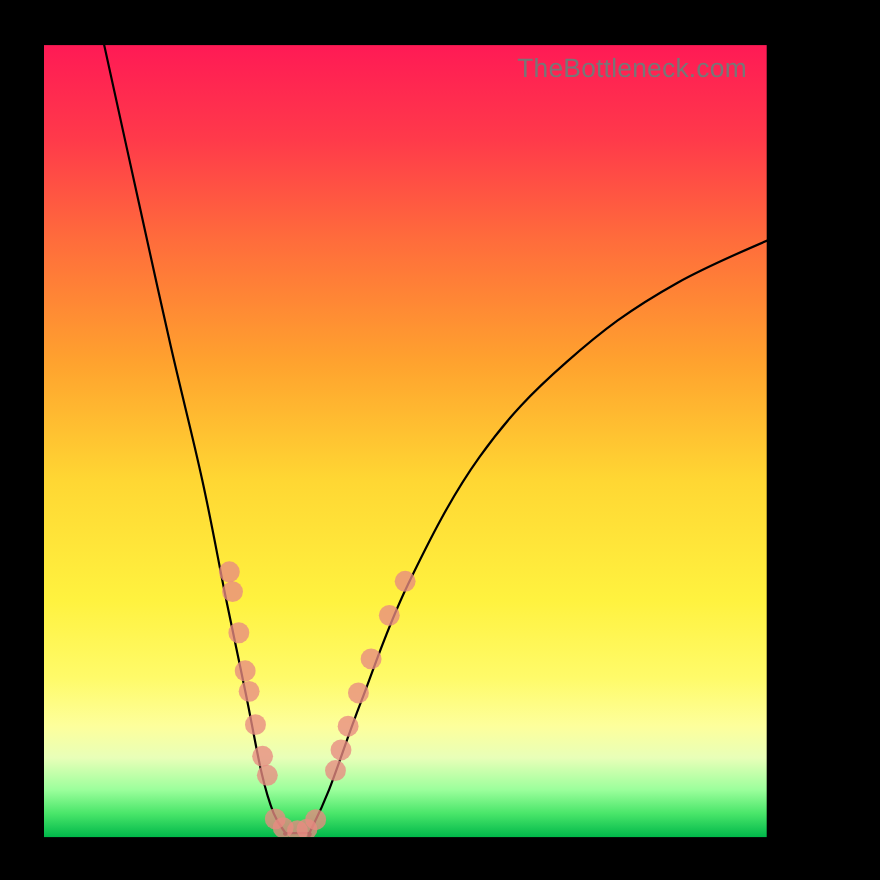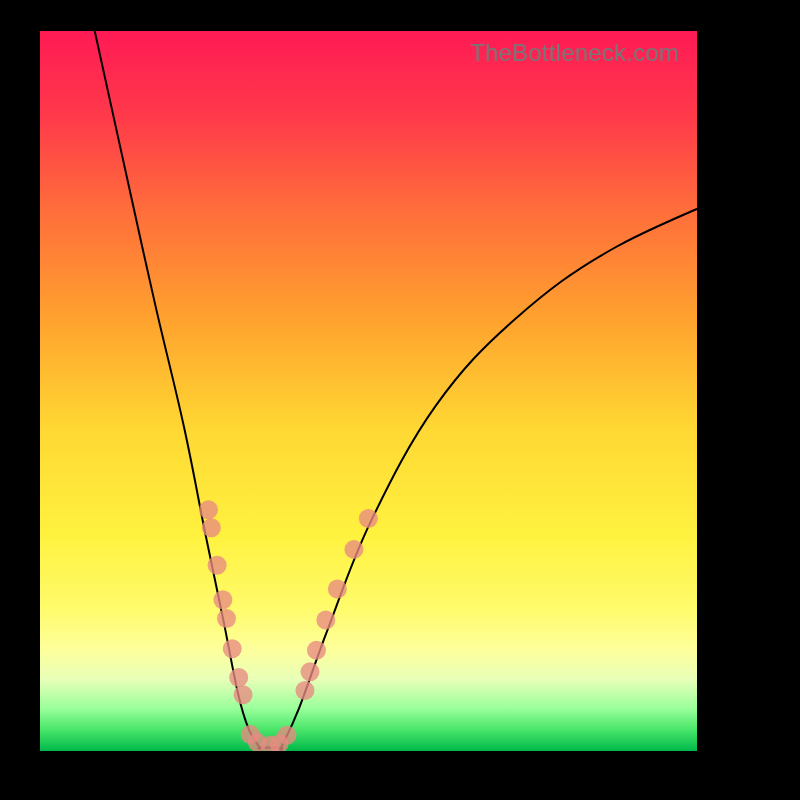--- a/index.html
+++ b/index.html
@@ -14,21 +14,21 @@
   .frame {
     position: absolute;
     top: 0;
     left: 0;
     width: 800px;
     height: 800px;
     background: #000;
   }
   .plot {
     position: absolute;
-    top: 31px;
+    top: 41px;
     left: 40px;
     width: 657px;
     height: 720px;
     background: linear-gradient(to bottom,
       #ff1a55 0%,
       #ff3a4a 12%,
       #ff6a3c 24%,
       #ffa22e 40%,
       #ffd733 55%,
       #fff23f 70%,

